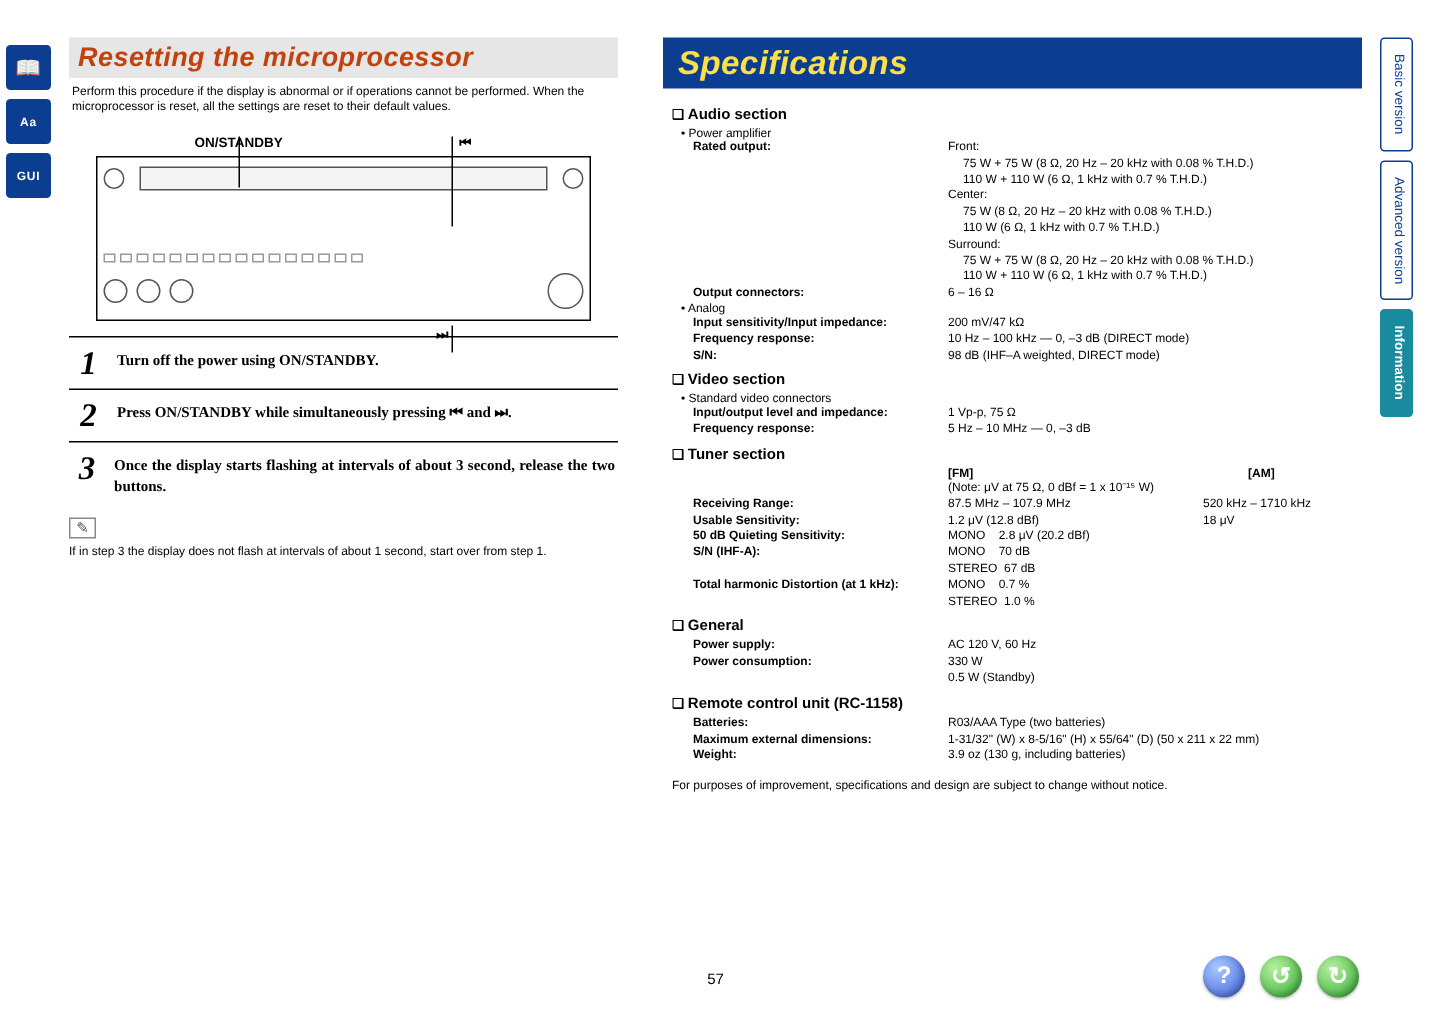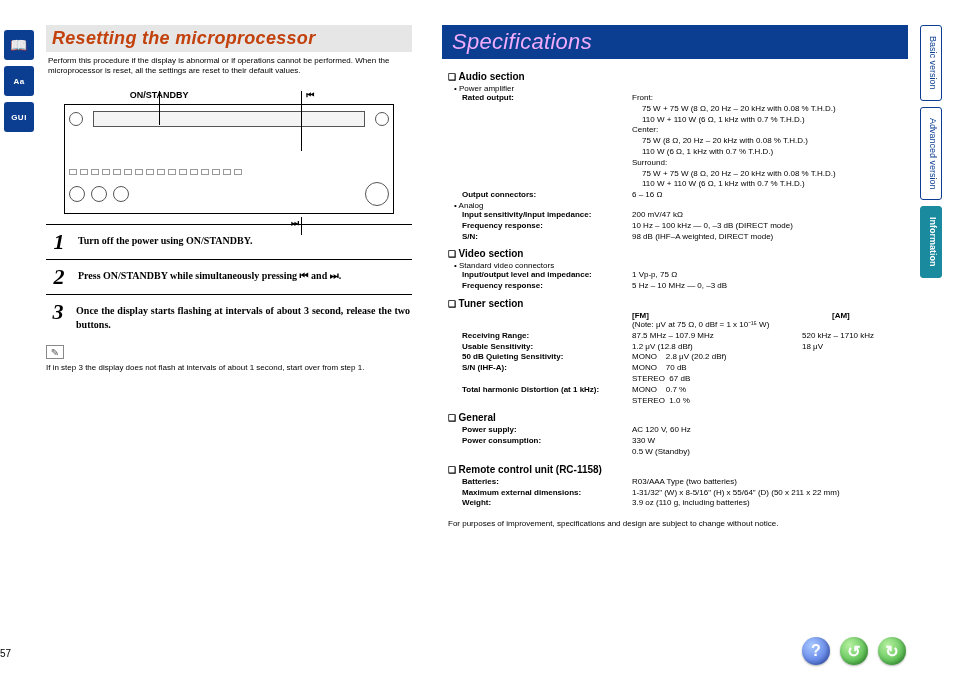--- a/index.html
+++ b/index.html
@@ -132,22 +132,22 @@
     margin-top: 8px;
     border:1px solid #888; width:18px; height:14px;
     display:flex; align-items:center; justify-content:center;
     font-size:10px; color:#555;
   }
   .note-text { font-size: 8px; margin-top: 4px; }
 
   
   .section-title-blue {
     font-family: "Arial Narrow", Arial, sans-serif;
-    font-size: 22px; color:#f0abfc; background:#0b3e91;
-    font-style: italic; font-weight: normal;
+    font-size: 22px; color:#fde047; background:#0b3e91;
+    font-style: italic; font-weight: bold;
     padding: 4px 10px; letter-spacing:0.3px;
   }
   .spec { padding: 6px 6px 0; font-size: 8px; }
   .spec-h {
     font-weight: bold; font-size: 10px;
     margin: 6px 0 2px;
   }
   .spec-h::before { content:"❏ "; font-size:9px; }
   .sub-b { font-weight: normal; font-size: 8px; padding-left:6px; }
   .sub-b::before { content:"• "; }
@@ -155,21 +155,21 @@
   .row .k { width: 170px; font-weight: bold; }
   .row .v { flex:1; }
   .row .v2 { width: 100px; text-align:left; }
   .tuner-head { display:flex; padding-left:184px; font-weight:bold; }
   .tuner-head span:first-child{ width:200px; }
   .disclaimer { font-size:8px; margin-top:10px; }
 
   
   .page-num {
     position:absolute; bottom: 16px; left:0; right:0;
-    text-align:left; font-size:10px;
+    text-align:center; font-size:10px;
   }
   .footer-icons {
     position:absolute; bottom:10px; right:48px;
     display:flex; gap:10px;
   }
   .f-icon {
     width:28px; height:28px; border-radius:50%;
     display:flex; align-items:center; justify-content:center;
     color:#fff; font-size:16px; font-weight:bold;
     box-shadow: inset -2px -2px 4px rgba(0,0,0,.25), 0 1px 2px rgba(0,0,0,.3);
@@ -391,21 +391,21 @@
       <div class="row">
           <div class="k">Batteries:</div>
           <div class="v">R03/AAA Type (two batteries)</div>
         </div>
       <div class="row">
           <div class="k">Maximum external dimensions:</div>
           <div class="v">1-31/32" (W) x 8-5/16" (H) x 55/64" (D) (50 x 211 x 22 mm)</div>
         </div>
       <div class="row">
           <div class="k">Weight:</div>
-          <div class="v">3.9 oz (110 g, including batteries)</div>
+          <div class="v">3.9 oz (130 g, including batteries)</div>
         </div>
 
       <div class="disclaimer">For purposes of improvement, specifications and design are subject to change without notice.</div>
     </div>
   </div>
 </div>
 
 <div class="page-num">57</div>
 
 <div class="footer-icons">

